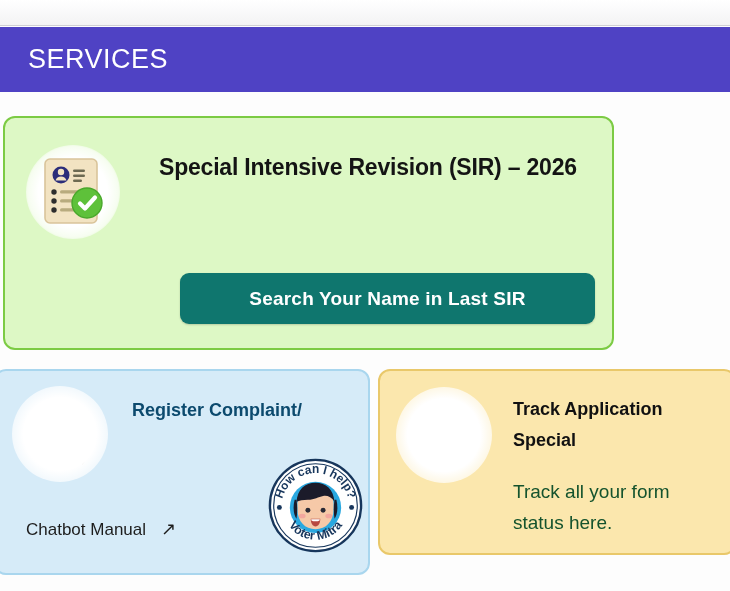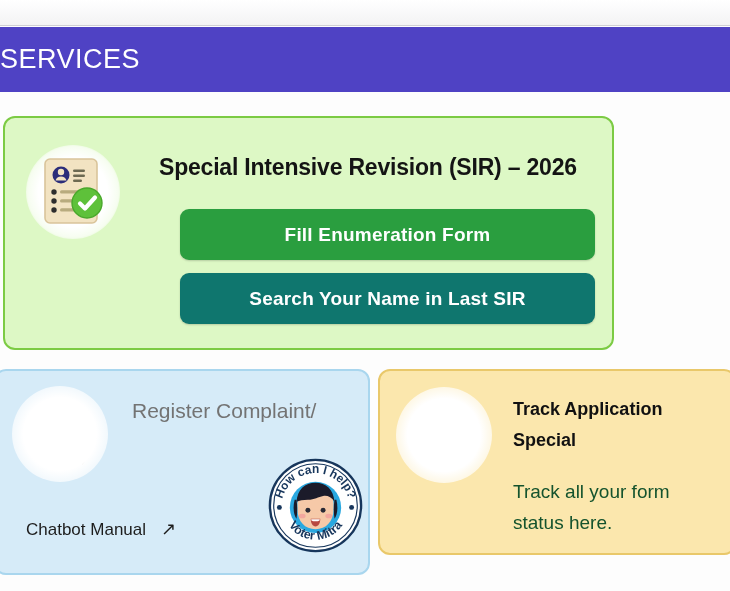--- a/index.html
+++ b/index.html
@@ -33,21 +33,21 @@
     left: 0; top: 27px;
     width: 730px; height: 65px;
     background: #4f42c4;
     display: flex;
     align-items: center;
   }
   .services-title {
     color: #ffffff;
     font-size: 27px;
     letter-spacing: 0.5px;
-    padding-left: 0;
+    padding-left: 28px;
     font-weight: 400;
   }
 
   
   .sir-card {
     position: absolute;
     left: 3px; top: 116px;
     width: 611px; height: 234px;
     background: #ddf8c5;
     border: 2px solid #7ccb44;
@@ -123,23 +123,23 @@
   .complaint-icon-halo {
     position: absolute; left: 0; top: 0;
     width: 96px; height: 96px;
     border-radius: 50%;
     background: radial-gradient(circle, #ffffff 54%, rgba(255,255,255,0.7) 70%, rgba(255,255,255,0) 80%);
   }
   .complaint-title {
     position: absolute;
     left: 136px; top: 23px;
     width: 236px;
-    font-size: 21px;
-    font-weight: normal;
-    color: #737373;
+    font-size: 18px;
+    font-weight: bold;
+    color: #0c4a6e;
     line-height: 33px;
   }
   .chatbot-manual {
     position: absolute;
     left: 26px; top: 520px;
     font-size: 17px;
     color: #1d1d1d;
     display: flex;
     align-items: center;
     gap: 15px;
@@ -226,21 +226,20 @@
         <rect x="18" y="42.3" width="30" height="3.2" rx="1.6" fill="#b8ab7e"></rect>
         <circle cx="12" cy="53" r="2.7" fill="#2e2e2e"></circle>
         <rect x="18" y="51.3" width="24" height="3.2" rx="1.6" fill="#b8ab7e"></rect>
         <circle cx="45" cy="46" r="15" fill="#5ec13a" stroke="#49a82b" stroke-width="1.4"></circle>
         <path d="M38 46.5l5 5 10-11" fill="none" stroke="#ffffff" stroke-width="4.2" stroke-linecap="round" stroke-linejoin="round"></path>
       </svg>
     </div>
 
     <div class="sir-title">Special Intensive Revision (SIR) – 2026</div>
 
-    <div class="btn btn-fill">Fill Enumeration Form</div>
     <div class="btn btn-search">Search Your Name in Last SIR</div>
   </div>
 
   <div class="complaint-card">
     <div class="complaint-icon-wrap">
       <div class="complaint-icon-halo"></div>
       <svg width="96" height="96" viewBox="0 0 96 96">
         <rect x="22" y="22" width="40" height="52" rx="3" fill="#f5e6c0" stroke="#d9b96a" stroke-width="2"></rect>
         <rect x="28" y="27" width="28" height="4" rx="1.5" fill="#cbb37a"></rect>
         <rect x="28" y="35" width="28" height="3.2" rx="1.5" fill="#2f2f2f"></rect>

